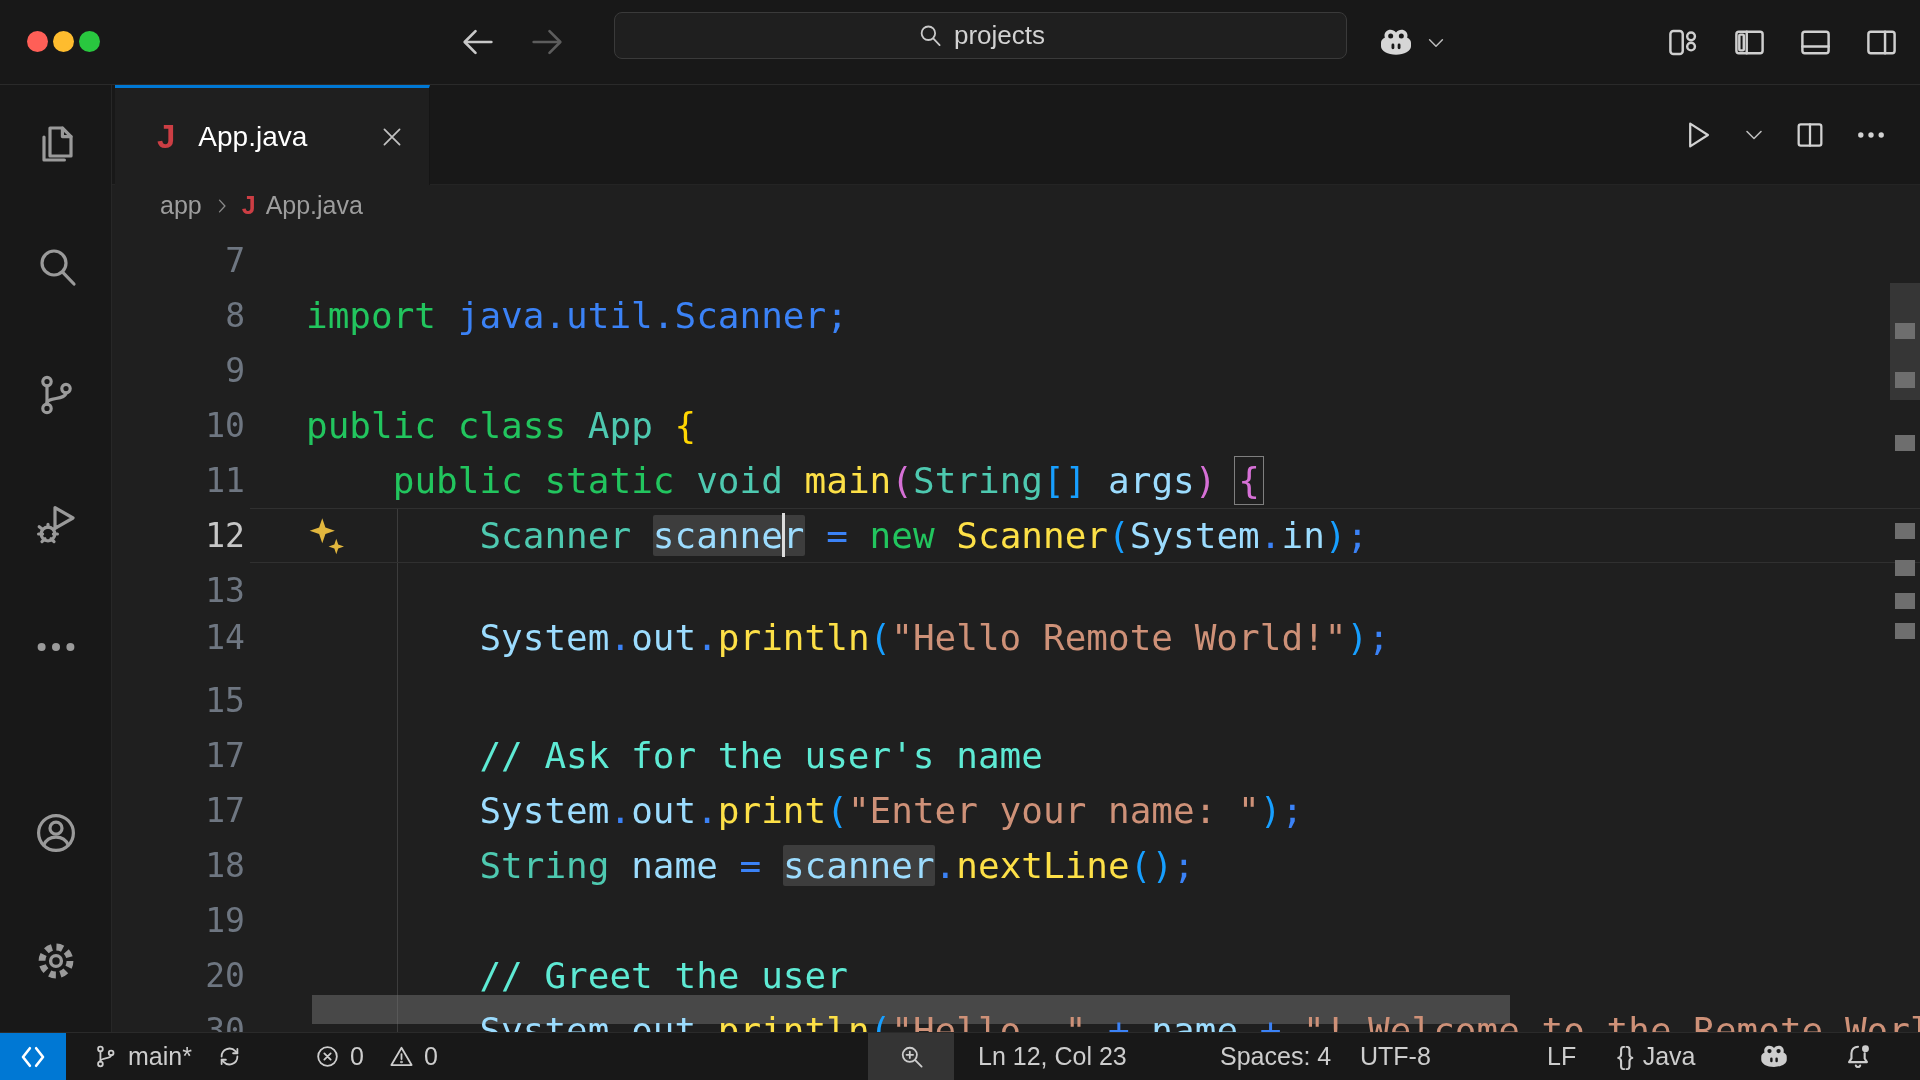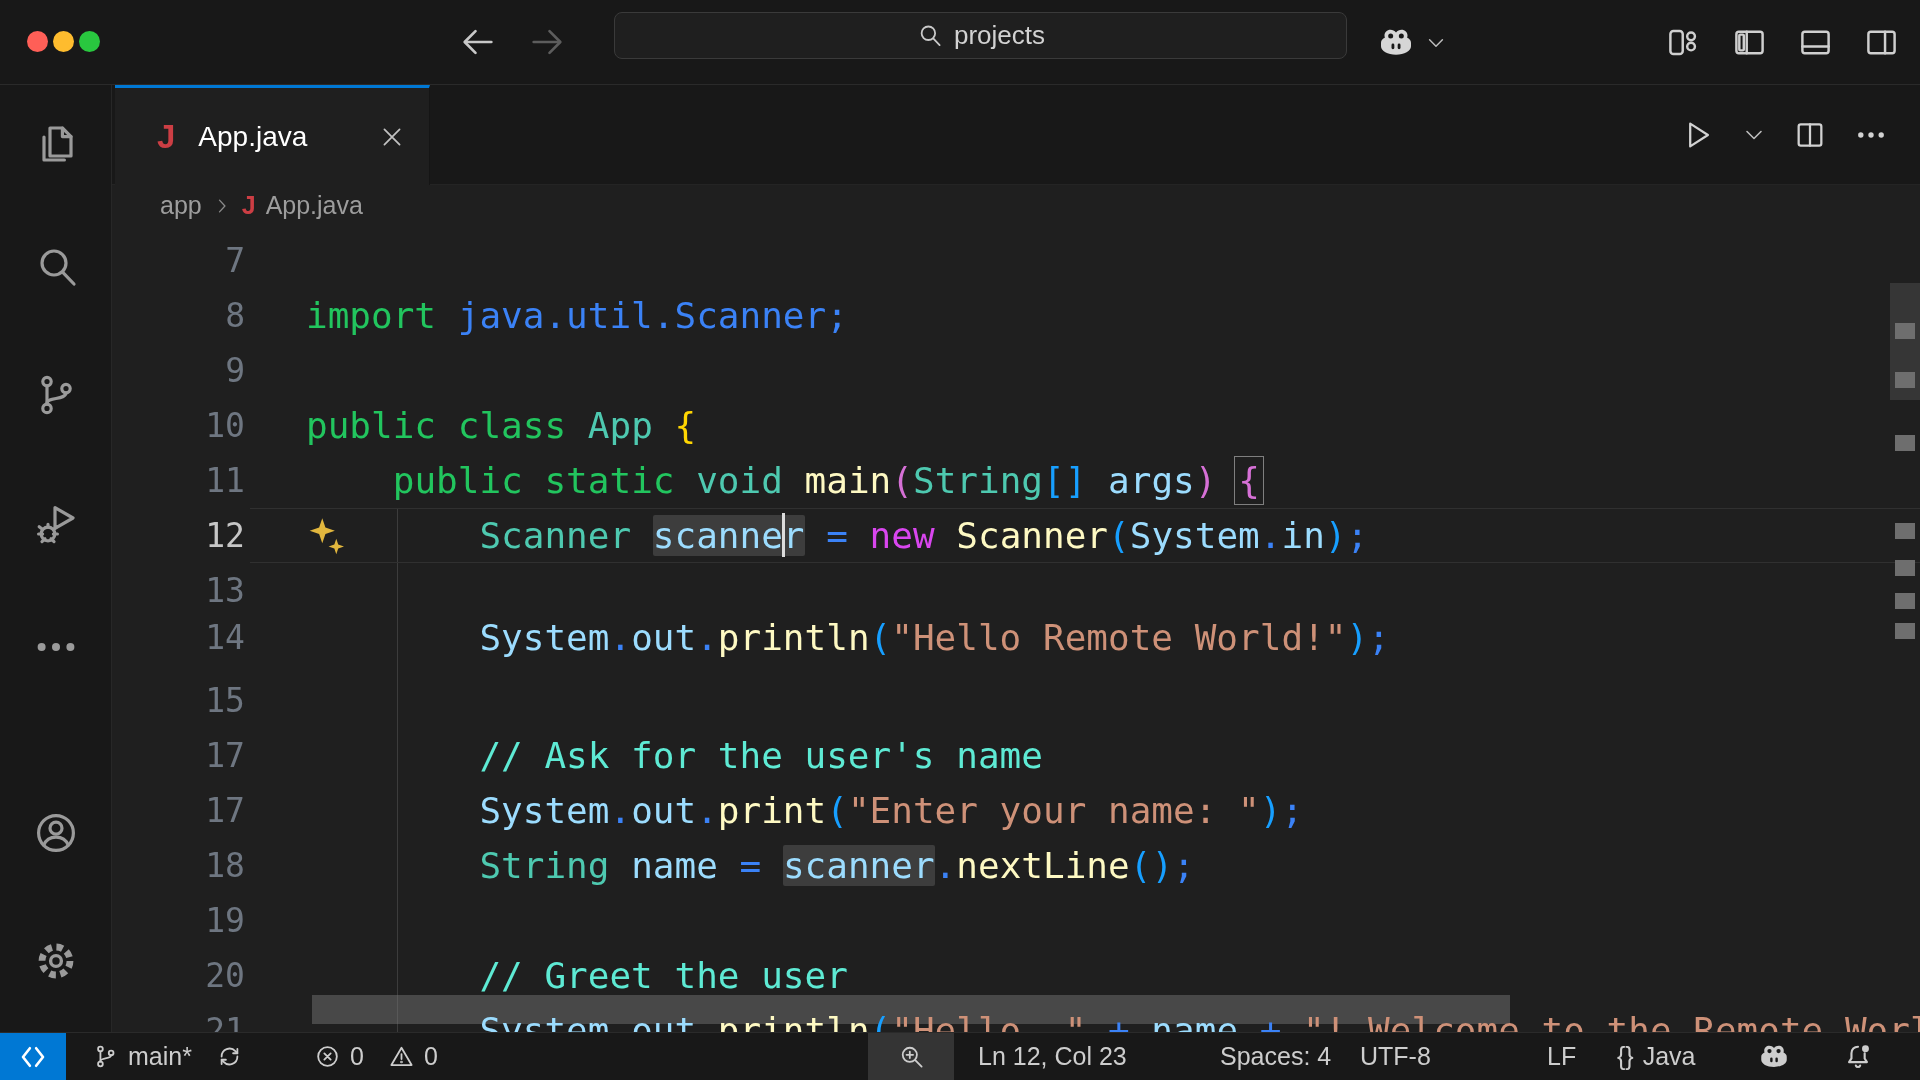--- a/index.html
+++ b/index.html
@@ -62,23 +62,23 @@
   
   .code-area { position:absolute; left:112px; top:226px; right:0; bottom:48px;
                background:#1f1f1f; overflow:hidden;
                font-family:"DejaVu Sans Mono", monospace; }
   .row { position:absolute; left:0; width:100%; height:55px; }
   .gutter { position:absolute; left:0; top:0; width:133px; text-align:right;
             font-size:33px; line-height:55px; color:#6e7681; }
   .row.current .gutter { color:#c6c6c6; }
   .code-text { position:absolute; left:194px; top:0; white-space:pre; font-size:36px;
                line-height:55px; color:#d4d4d4; }
-  .tk-kw{color:#22c55e} .tk-type{color:#4ec9b0} .tk-fn{color:#fef9c3}
+  .tk-kw{color:#22c55e} .tk-type{color:#4ec9b0} .tk-fn{color:#fde047}
   .tk-var{color:#9cdcfe} .tk-str{color:#ce9178} .tk-com{color:#5eead4}
-  .tk-pun{color:#3b82f6} .tk-new{color:#d946ef}
+  .tk-pun{color:#3b82f6} .tk-new{color:#22c55e}
   .tk-b1{color:#ffd602} .tk-b2{color:#d670d6} .tk-b3{color:#179fff}
   .hl { background:rgba(118,118,118,.35); border-radius:2px; }
   .box { outline:1.5px solid #7f7f7f; outline-offset:3px; }
   .cursor { display:inline-block; width:0; height:44px; vertical-align:text-bottom; position:relative; }
   .cursor::after { content:""; position:absolute; left:-1px; top:1px; width:3px; height:44px; background:#dcdcdc; }
   .current-line-border { position:absolute; left:138px; right:0; top:0; height:55px;
                          border-top:1px solid #303030; border-bottom:1px solid #303030; }
   .sparkle { position:absolute; left:194px; top:7px; width:42px; height:42px; }
   .indent-guide { position:absolute; left:285px; top:282px; width:1px; height:524px; background:#3c3c3c; }
   .hscroll { position:absolute; left:200px; top:769px; width:1198px; height:29px;
@@ -351,21 +351,21 @@
     </div>
     <div class="row" style="top: 666.5px;">
       <div class="gutter">19</div>
       <div class="code-text"></div>
     </div>
     <div class="row" style="top: 721.5px;">
       <div class="gutter">20</div>
       <div class="code-text"><span class="tk-pun">        </span><span class="tk-com">// Greet the user</span></div>
     </div>
     <div class="row" style="top: 776.5px;">
-      <div class="gutter">21</div>
+      <div class="gutter">30</div>
       <div class="code-text"><span class="tk-pun">        </span><span class="tk-var">System</span><span class="tk-pun">.</span><span class="tk-var">out</span><span class="tk-pun">.</span><span class="tk-fn">println</span><span class="tk-b3">(</span><span class="tk-str">"Hello, "</span><span class="tk-pun"> + </span><span class="tk-var">name</span><span class="tk-pun"> + </span><span class="tk-str">"! Welcome to the Remote World!"</span></div>
     </div>
     <div class="ruler-mark" style="top: 97px;"></div>
     <div class="ruler-mark" style="top: 146px;"></div>
     <div class="ruler-mark" style="top: 209px;"></div>
     <div class="ruler-mark" style="top: 297px;"></div>
     <div class="ruler-mark" style="top: 334px;"></div>
     <div class="ruler-mark" style="top: 367px;"></div>
     <div class="ruler-mark" style="top: 397px;"></div>
   </div>

